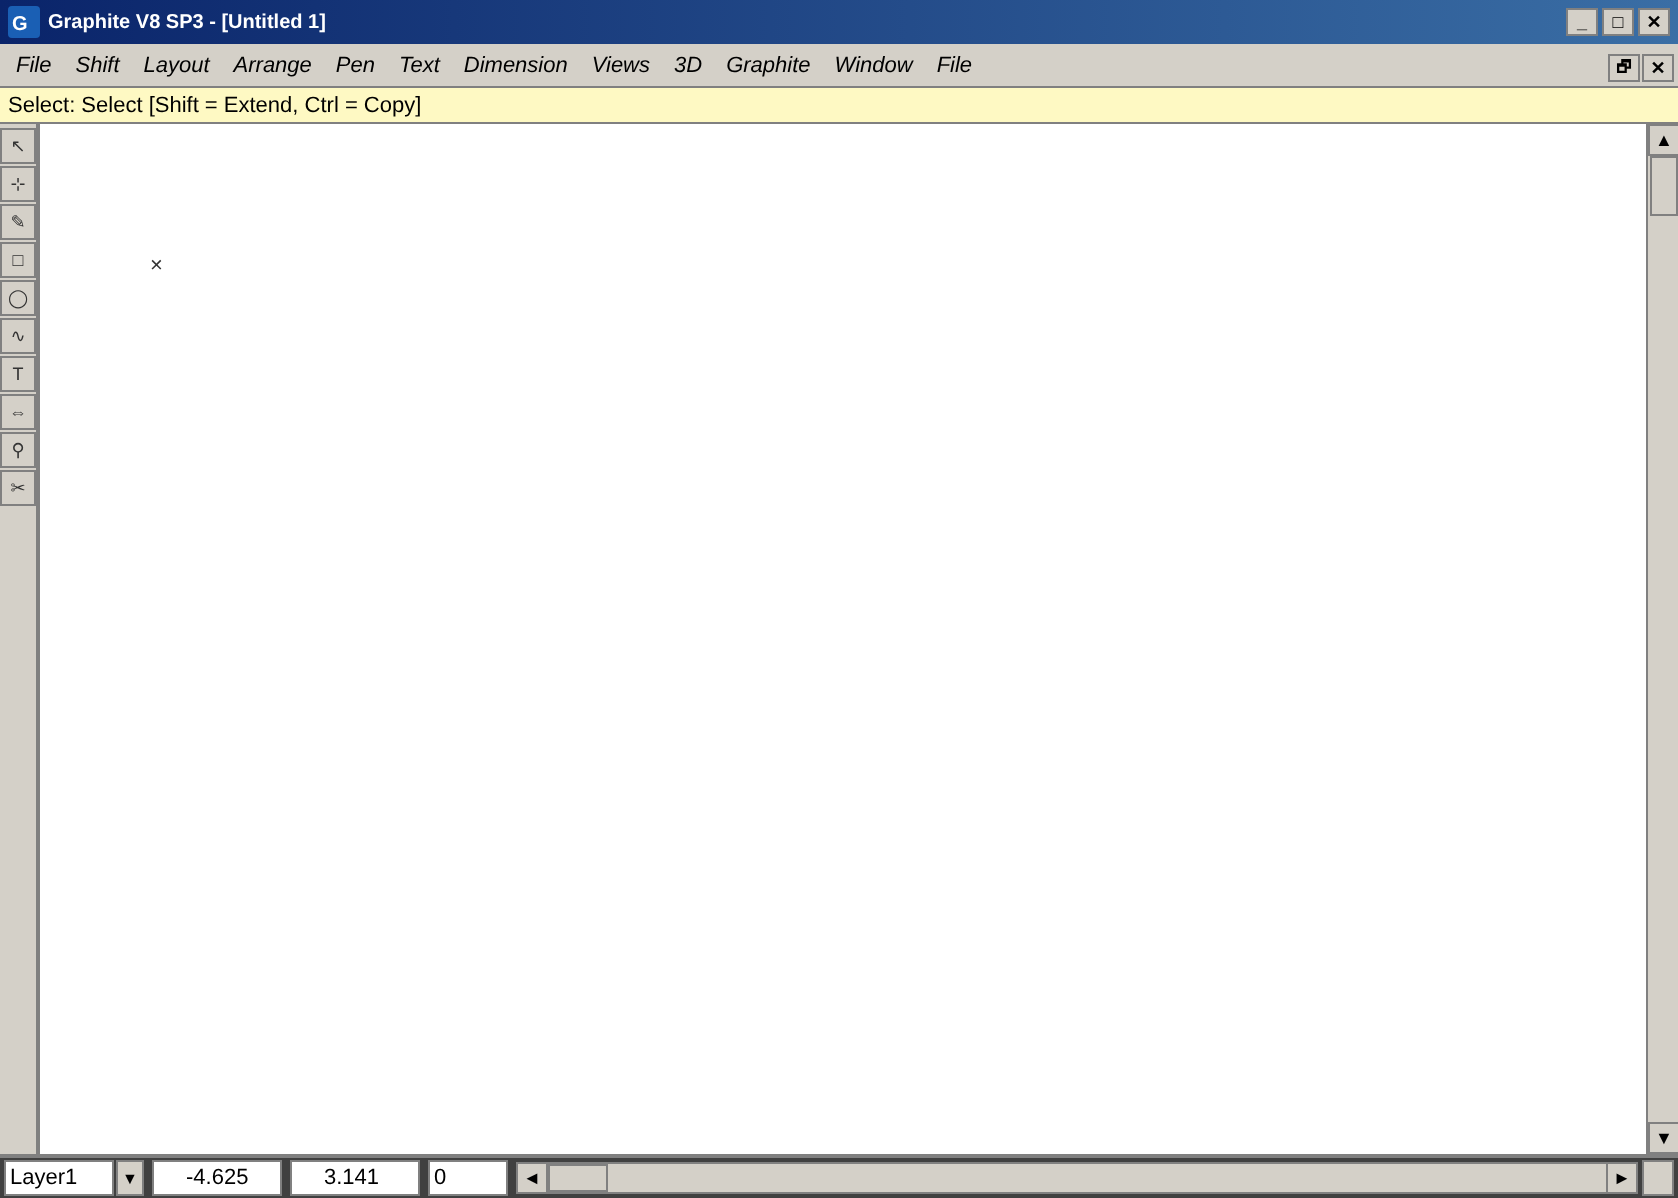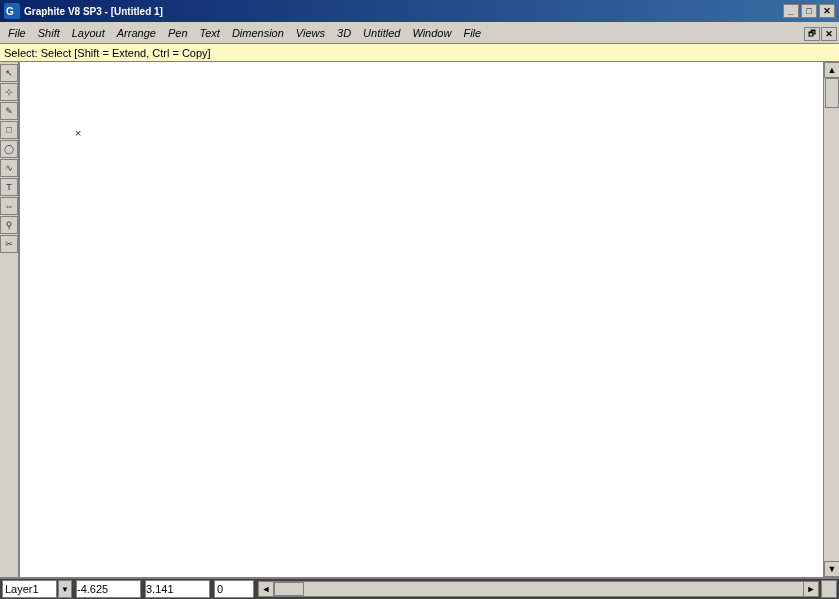--- a/index.html
+++ b/index.html
@@ -237,21 +237,21 @@
       cursor: pointer;
     }
     .coord-box {
       width: 65px;
       height: 18px;
       background: white;
       border: 1px solid #808080;
       font-size: 11px;
       display: flex;
       align-items: center;
-      padding: 0 0;
+      padding: 0 16px;
       margin-left: 2px;
     }
     .coord-box-small {
       width: 40px;
       height: 18px;
       background: white;
       border: 1px solid #808080;
       font-size: 11px;
       display: flex;
       align-items: center;
@@ -320,21 +320,21 @@
 <div id="menu-bar">
   <div class="menu-item">File</div>
   <div class="menu-item">Shift</div>
   <div class="menu-item">Layout</div>
   <div class="menu-item">Arrange</div>
   <div class="menu-item">Pen</div>
   <div class="menu-item">Text</div>
   <div class="menu-item">Dimension</div>
   <div class="menu-item">Views</div>
   <div class="menu-item">3D</div>
-  <div class="menu-item">Untitled</div>
+  <div class="menu-item">Graphite</div>
   <div class="menu-item">Window</div>
   <div class="menu-item">File</div>
   <div id="menu-bar-right">
     <div class="menu-ctrl-btn" style="font-size:8px;">🗗</div>
     <div class="menu-ctrl-btn">✕</div>
   </div>
 </div>
 
 <div id="status-hint">
   <span>Select: Select  [Shift = Extend, Ctrl = Copy]</span>

